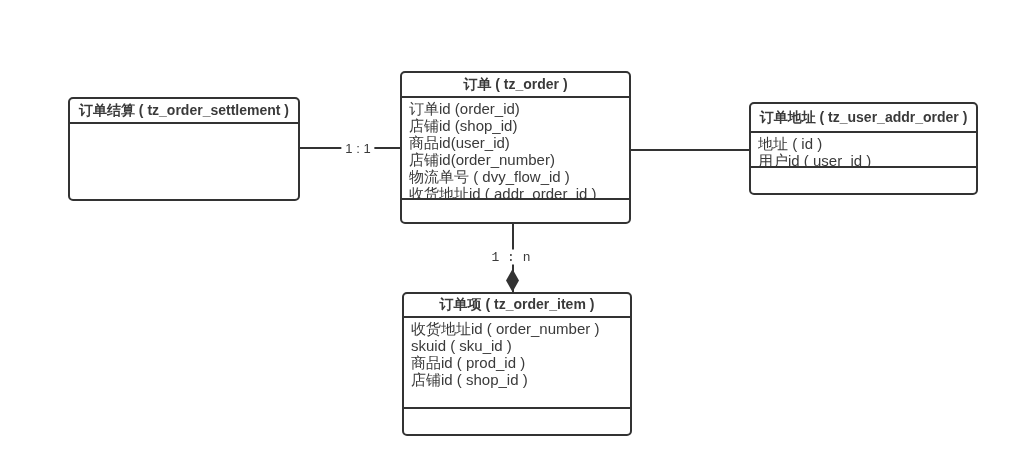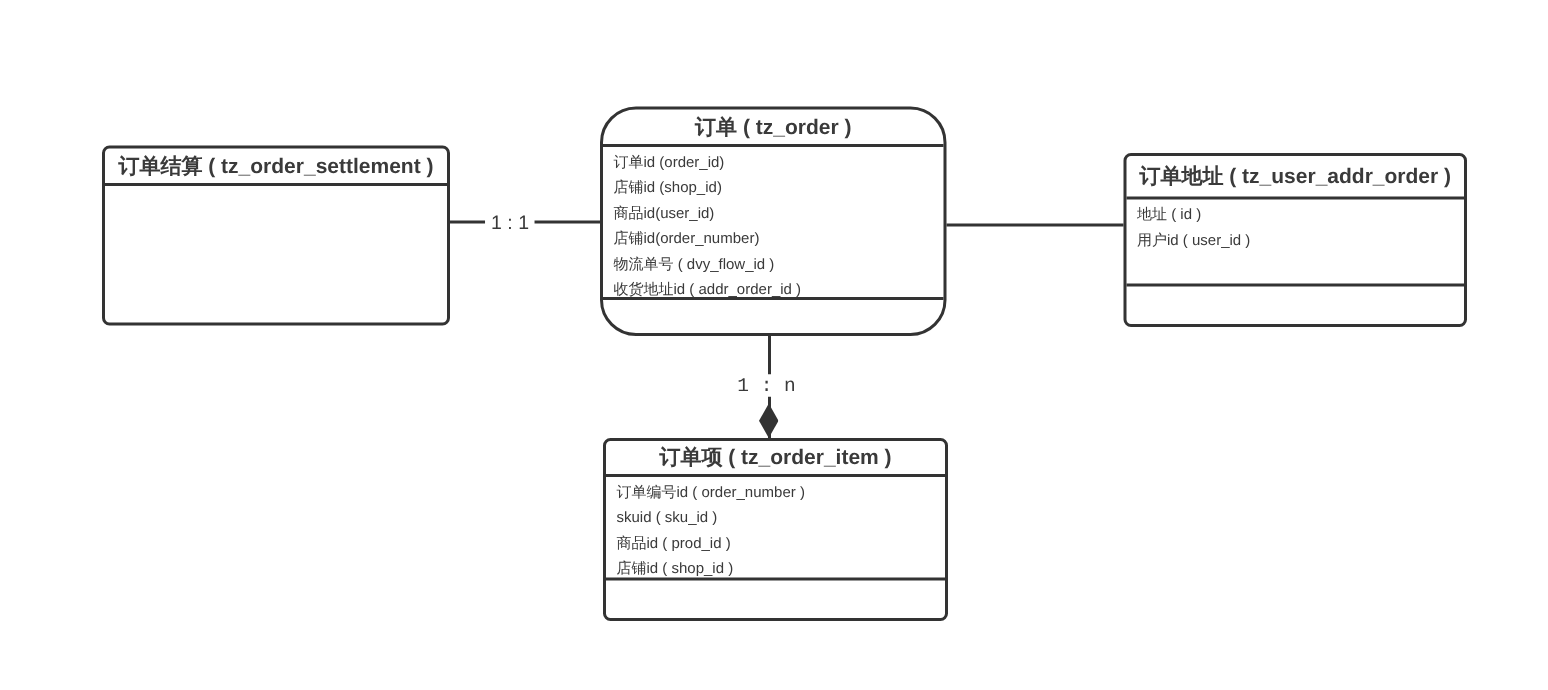--- a/index.html
+++ b/index.html
@@ -38,58 +38,58 @@
     white-space:nowrap;
   }
   .entity-fields{
     box-sizing:border-box;
     flex:1;
     border-bottom:2px solid var(--line);
     padding:2px 4px 0 7px;
     overflow:hidden;
   }
   .field-row{
-    font-size:10px;
+    font-size:15px;
     line-height:17px;
     white-space:nowrap;
   }
   .entity-empty{box-sizing:border-box;}
 
-  #ent-settlement{left:68px;top:97px;width:232px;height:120px;}
+  #ent-settlement{left:68px;top:97px;width:232px;height:104px;}
   #ent-settlement .entity-title{height:25px;}
   #ent-settlement .entity-empty{height:24px;}
 
-  #ent-order{left:400px;top:71px;width:231px;height:153px;border-radius:24px;}
+  #ent-order{left:400px;top:71px;width:231px;height:153px;}
   #ent-order .entity-title{height:25px;}
   #ent-order .entity-empty{height:22px;}
 
-  #ent-addr{left:749px;top:102px;width:229px;height:116px;}
+  #ent-addr{left:749px;top:102px;width:229px;height:93px;}
   #ent-addr .entity-title{height:29px;}
   #ent-addr .entity-empty{height:25px;}
 
-  #ent-item{left:402px;top:292px;width:230px;height:122px;}
+  #ent-item{left:402px;top:292px;width:230px;height:144px;}
   #ent-item .entity-title{height:24px;}
   #ent-item .entity-empty{height:25px;}
 
   
   .conn{position:absolute;background:var(--line);}
   #conn-settlement-order{left:300px;top:147px;width:100px;height:2px;}
   #conn-order-addr{left:631px;top:149px;width:118px;height:2px;}
   #conn-order-item{left:512px;top:224px;width:2px;height:68px;}
 
   .rel-label{
     position:absolute;
     transform:translate(-50%,-50%);
     background:var(--bg);
     padding:0 4px;
     font-size:13px;
     white-space:nowrap;
     color:var(--text);
   }
-  #label-1-1{left:340px;top:148px;}
+  #label-1-1{left:358px;top:148px;}
   #label-1-n{left:511px;top:257px;font-family:Liberation Mono, monospace;}
 
   .diamond{
     position:absolute;
     left:506px;top:269px;
     width:13px;height:23px;
     background:var(--line);
     clip-path:polygon(50% 0,100% 50%,50% 100%,0 50%);
   }
 </style>
@@ -121,21 +121,21 @@
     <div class="entity-fields">
         <div class="field-row">地址 ( id )</div>
         <div class="field-row">用户id ( user_id )</div>
       </div>
     <div class="entity-empty"></div>
   </div>
 
   <div class="entity" id="ent-item">
     <div class="entity-title">订单项 ( tz_order_item )</div>
     <div class="entity-fields">
-        <div class="field-row">订单编号id ( order_number )</div>
+        <div class="field-row">收货地址id ( order_number )</div>
         <div class="field-row">skuid ( sku_id )</div>
         <div class="field-row">商品id ( prod_id )</div>
         <div class="field-row">店铺id ( shop_id )</div>
       </div>
     <div class="entity-empty"></div>
   </div>
 
   <div class="conn" id="conn-settlement-order"></div>
   <div class="conn" id="conn-order-addr"></div>
   <div class="conn" id="conn-order-item"></div>

